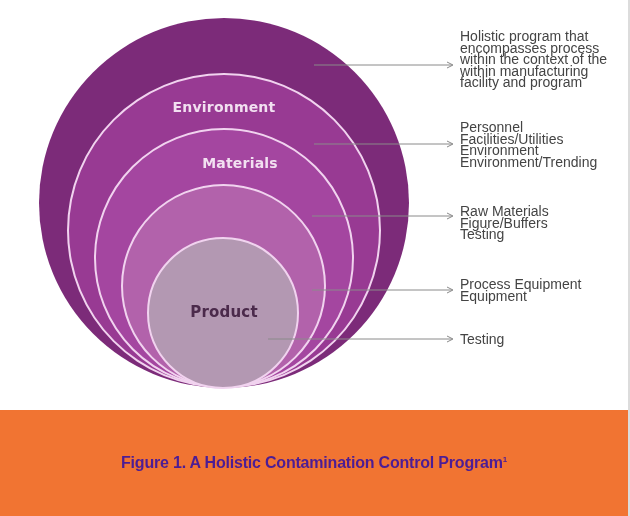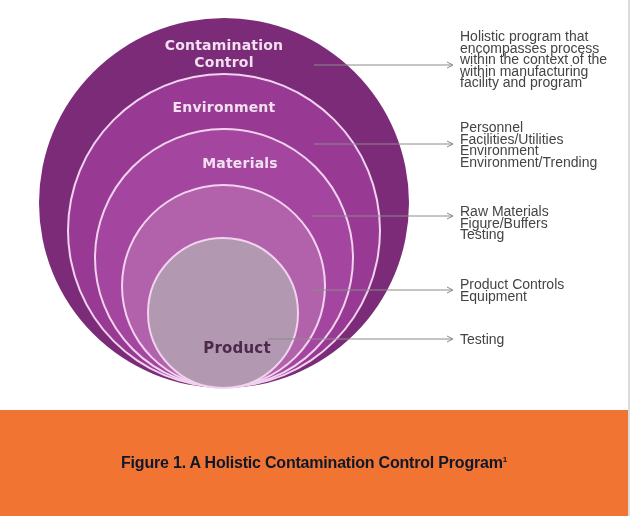--- a/index.html
+++ b/index.html
@@ -29,46 +29,42 @@
       font-size: 14px; line-height: 11.5px; color: #444;
     }
     .desc div { white-space: nowrap; }
     .caption-band {
       position: absolute; left: 0; top: 410px; width: 628px; height: 106px;
       background: #f17432;
       display: flex; align-items: center; justify-content: center;
     }
     .caption {
       font-family: "Liberation Sans", sans-serif; font-weight: bold;
-      font-size: 16px; color: #0f172a; letter-spacing: -0.2px;
+      font-size: 16px; color: #4c1d95; letter-spacing: -0.2px;
     }
     .caption sup { font-size: 8px; vertical-align: super; }
   </style>
 </head>
 <body>
 
 <div class="stage">
 
   <div class="ring outer" style="left:39px; top:18px; width:370px; height:370px; background:#7c2b79;"></div>
   <div class="ring" style="left:67px; top:73px; width:314px; height:315px; background:#983a93;"></div>
   <div class="ring" style="left:94px; top:128px; width:260px; height:260px; background:#a446a0;"></div>
   <div class="ring" style="left:121px; top:184px; width:205px; height:204px; background:#b262ab;"></div>
   <div class="ring" style="left:147px; top:237px; width:152px; height:152px; background:#b398b2;"></div>
 
-  <div class="ring-label" style="left:124px; top:37px;">
-    <div>Contamination</div>
-    <div>Control</div>
-  </div>
   <div class="ring-label" style="left:124px; top:99px;">
     <div>Environment</div>
   </div>
   <div class="ring-label" style="left:140px; top:155px;">
     <div>Materials</div>
   </div>
-  <div class="ring-label dark" style="left:137px; top:304px;margin-top:36px;">
+  <div class="ring-label dark" style="left:124px; top:304px;">
     <div>Product</div>
   </div>
 
   <svg class="arrows" viewBox="0 0 630 410">
     <g stroke="#8a8a8a" stroke-width="1" fill="none">
       <line x1="314" y1="65" x2="452" y2="65"></line>
       <polyline points="447,62 453,65 447,68"></polyline>
       <line x1="314" y1="144" x2="452" y2="144"></line>
       <polyline points="447,141 453,144 447,147"></polyline>
       <line x1="312" y1="216" x2="452" y2="216"></line>
@@ -92,21 +88,21 @@
     <div>Facilities/Utilities</div>
     <div>Environment</div>
     <div>Environment/Trending</div>
   </div>
   <div class="desc" style="top:206px;">
     <div>Raw Materials</div>
     <div>Figure/Buffers</div>
     <div>Testing</div>
   </div>
   <div class="desc" style="top:279px;">
-    <div>Product Controls</div>
+    <div>Process Equipment</div>
     <div>Equipment</div>
   </div>
   <div class="desc" style="top:334px;">
     <div>Testing</div>
   </div>
 </div>
 
 <div class="caption-band">
   <div class="caption"><span>Figure 1. A Holistic Contamination Control Program</span><sup>1</sup></div>
 </div>

